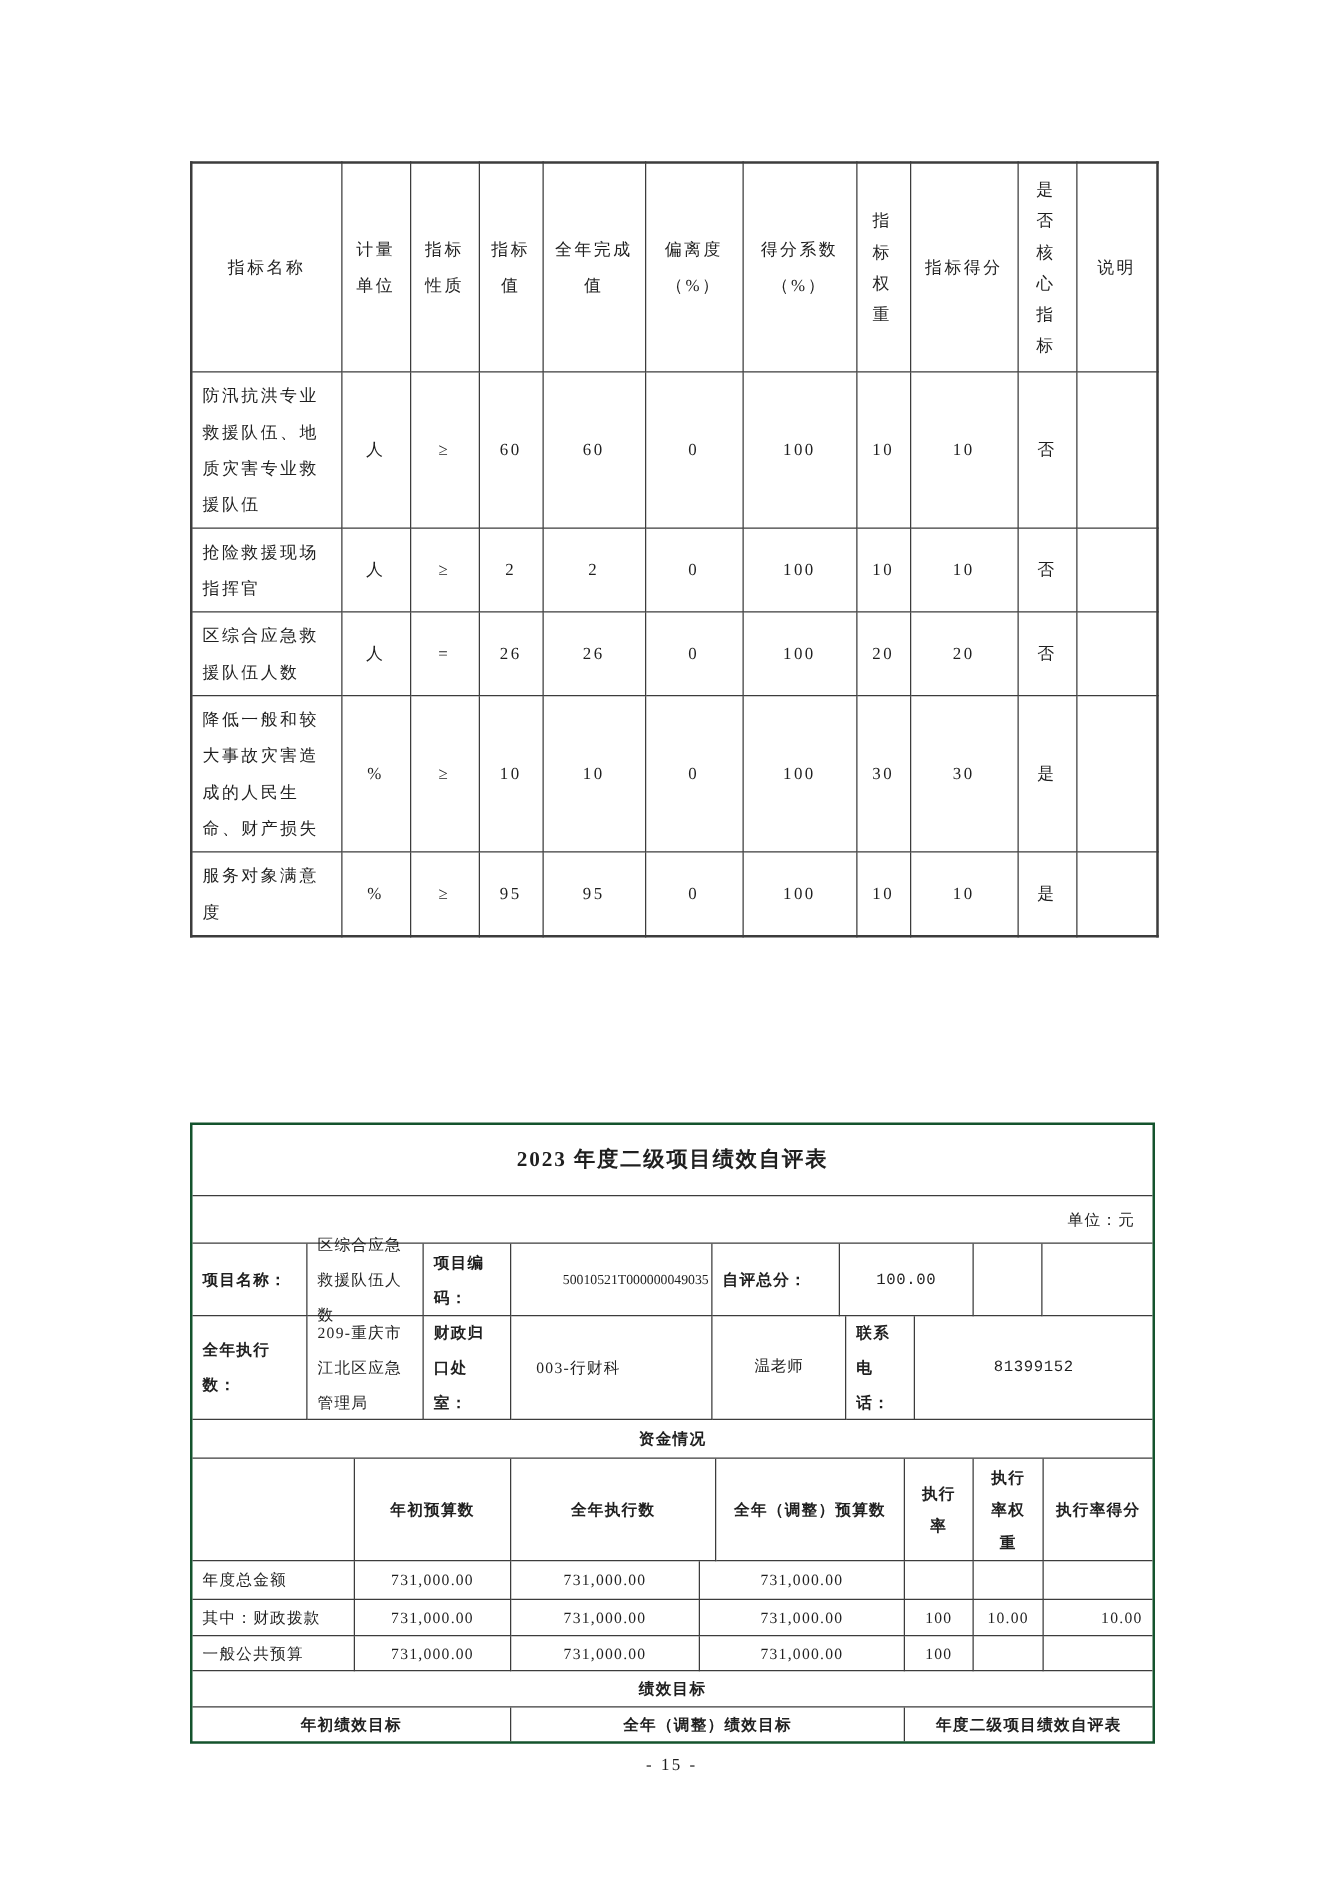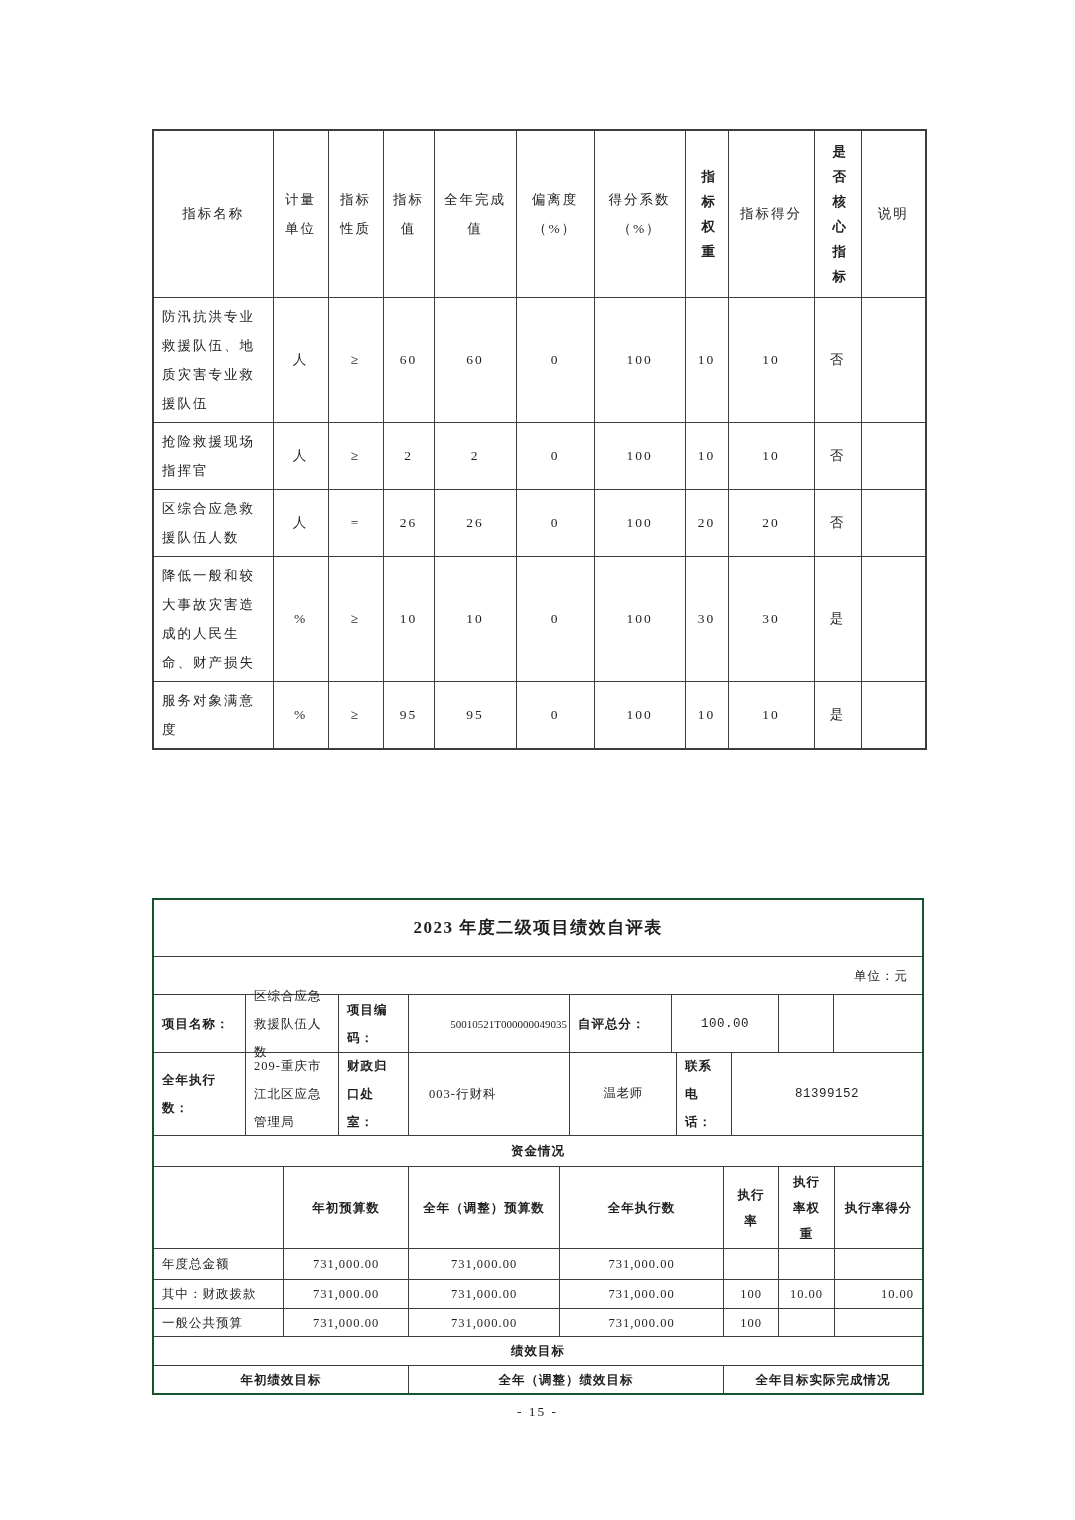--- a/index.html
+++ b/index.html
@@ -7,21 +7,21 @@
         font-family:"Liberation Serif","DejaVu Serif",serif;color:#1f1f1f;overflow:hidden;}
 
   
   .t1{position:absolute;left:152px;top:129px;border-collapse:collapse;table-layout:fixed;
       width:773px;font-size:13.5px;letter-spacing:2px;border:2px solid #3c3c3c;}
   .t1 th,.t1 td{border:1px solid #3c3c3c;font-weight:normal;text-align:center;
       vertical-align:middle;padding:2px 4px;line-height:29px;}
   .t1 .tleft{text-align:left;padding:4px 8px;}
   .pre{white-space:pre-line;}
   .vstack{width:17px;margin:0 auto;word-break:break-all;line-height:25px;letter-spacing:0;
-      text-align:right;font-weight:bold;}
+      text-align:left;}
 
   
   .t2{position:absolute;left:152px;top:898px;width:772px;box-sizing:border-box;
       border:2px solid #14532d;font-size:12.5px;letter-spacing:1px;}
   .r{display:flex;}
   .c{box-sizing:border-box;border-right:1px solid #3c3c3c;border-bottom:1px solid #3c3c3c;
      display:flex;align-items:center;justify-content:center;text-align:center;line-height:28px;
      padding:0 2px;}
   .r .c:last-child{border-right:none;}
   .r:last-child .c{border-bottom:none;}
@@ -183,22 +183,22 @@
       <div class="c valcenter" style="flex:1">81399152</div>
     </div>
 
     <div class="r" style="height:31px">
       <div class="c b" style="flex:1">资金情况</div>
     </div>
 
     <div class="r" style="height:82px">
       <div class="c" style="width:130px"></div>
       <div class="c b fh" style="width:125px">年初预算数</div>
+      <div class="c b fh" style="width:164px">全年执行数</div>
       <div class="c b fh" style="width:151px">全年（调整）预算数</div>
-      <div class="c b fh" style="width:164px">全年执行数</div>
       <div class="c b fh" style="width:55px">执行
 率</div>
       <div class="c b fh" style="width:56px">执行
 率权
 重</div>
       <div class="c b fh" style="flex:1">执行率得分</div>
     </div>
 
     <div class="r" style="height:31px">
       <div class="c cl" style="width:130px">年度总金额</div>
@@ -230,20 +230,20 @@
       <div class="c cr" style="flex:1"></div>
     </div>
 
     <div class="r" style="height:29px">
       <div class="c b" style="flex:1">绩效目标</div>
     </div>
 
     <div class="r" style="height:27px">
       <div class="c b" style="width:255px">年初绩效目标</div>
       <div class="c b" style="width:315px">全年（调整）绩效目标</div>
-      <div class="c b" style="flex:1">全年目标实际完成情况</div>
+      <div class="c b" style="flex:1">年度二级项目绩效自评表</div>
     </div>
 
   </div>
 
   <div class="pageno">- 15 -</div>
 
 </div>
 
 </body></html>

